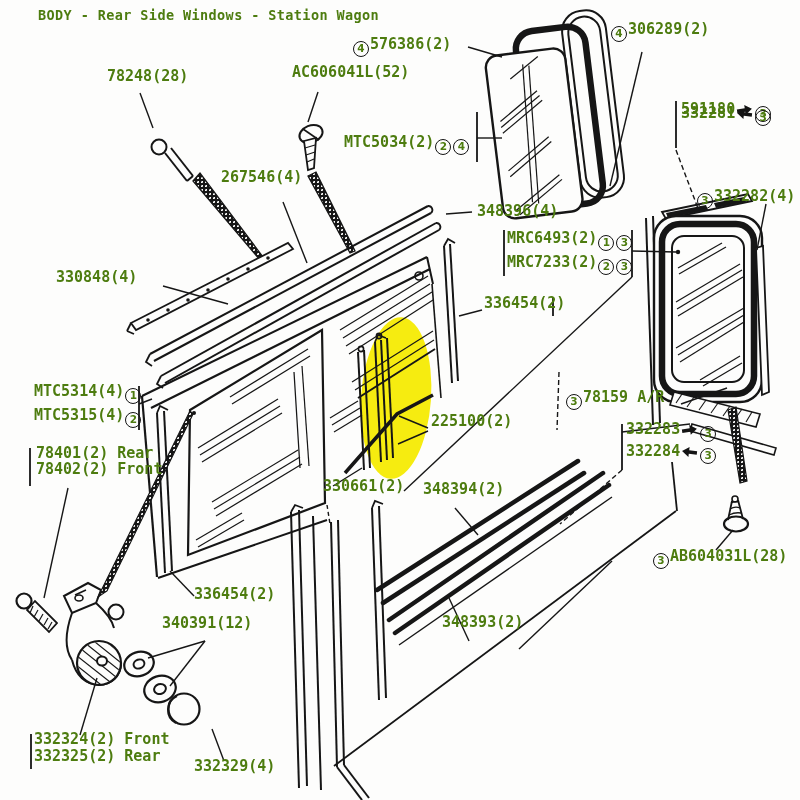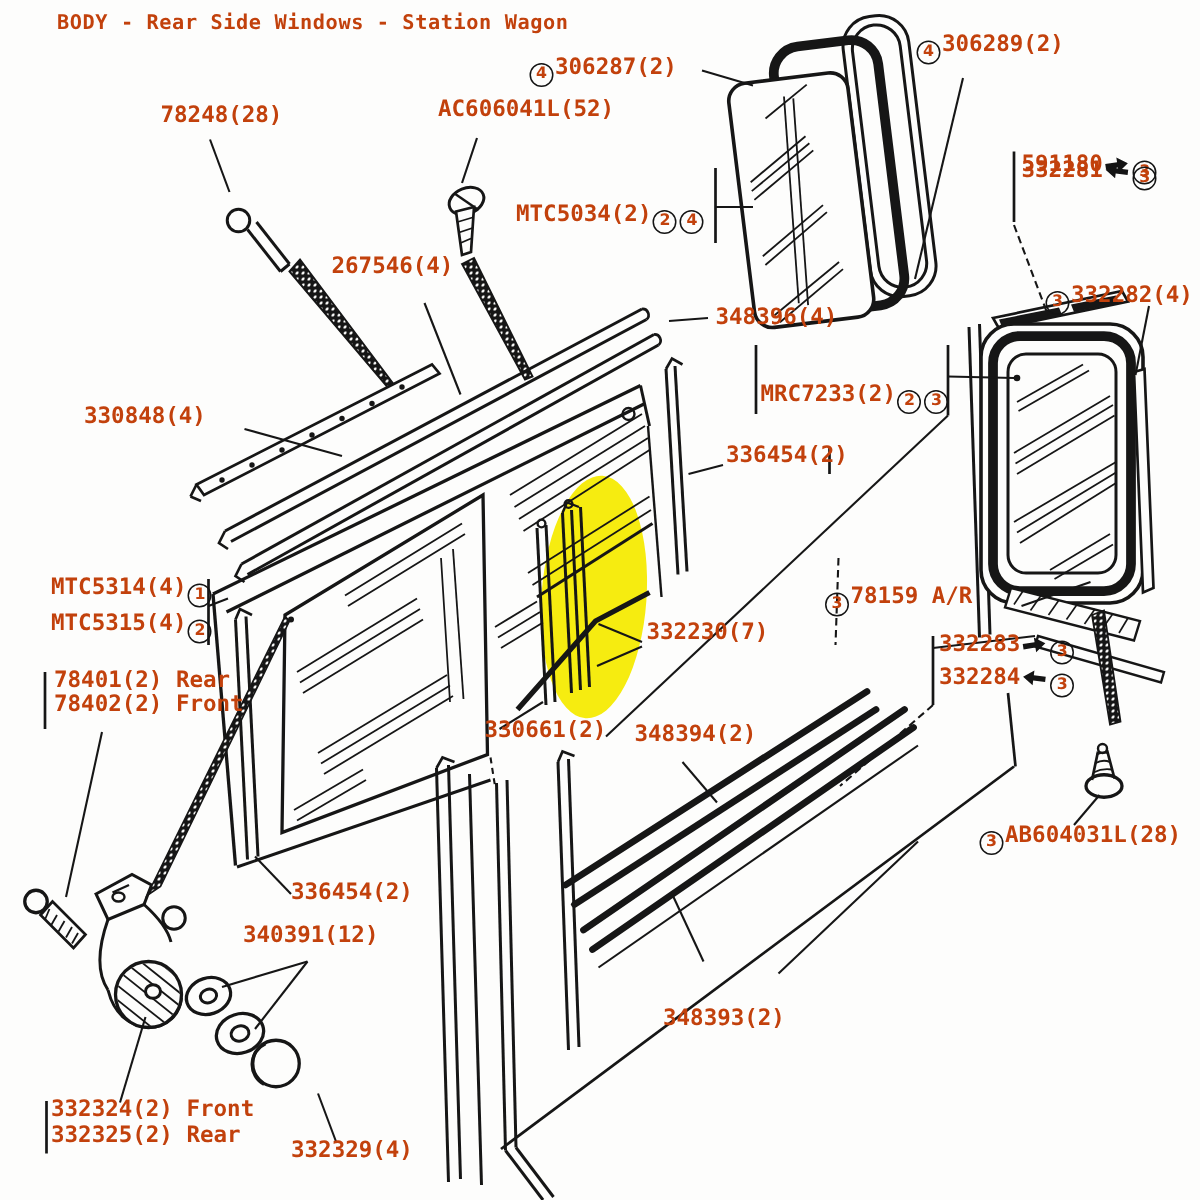--- a/index.html
+++ b/index.html
@@ -1,19 +1,19 @@
 <!DOCTYPE html>
 <html><head>
 <meta charset="utf-8">
 <style>
   html,body{margin:0;padding:0;background:#fff;}
   #stage{position:relative;width:800px;height:800px;background:#fdfdfc;overflow:hidden;
          font-family:"DejaVu Sans Mono",monospace;}
   #art{position:absolute;left:0;top:0;}
-  .lbl{position:absolute;font:bold 15px/16px "DejaVu Sans Mono",monospace;color:#c2410c;
+  .lbl{position:absolute;font:bold 15px/16px "DejaVu Sans Mono",monospace;color:#4d7c0f;
        white-space:nowrap;letter-spacing:0;}
   .title{font:bold 13.5px/15px "DejaVu Sans Mono",monospace;letter-spacing:.4px;}
   .cb{display:inline-flex;align-items:center;justify-content:center;
       width:14px;height:14px;border:1.9px solid #141414;border-radius:50%;
       font:bold 10.5px/11px "DejaVu Sans",sans-serif;vertical-align:-3px;margin:0 1px;}
   .arr{display:inline-block;vertical-align:-2px;margin:0 1px;}
   .arr.r svg{transform:rotate(-9deg);}
   .arr.l svg{transform:rotate(7deg);}
 </style>
 </head>
@@ -314,63 +314,64 @@
     <line x1="31" y1="734" x2="31" y2="769" stroke-width="1.8"></line>
     <line x1="212" y1="729" x2="224" y2="761"></line>
   </g>
 </svg>
 
 <div class="lbl title" style="left:38px;top:8px">BODY - Rear Side Windows - Station Wagon</div>
 
 <div class="lbl" style="left:107px;top:68px">78248(28)</div>
 <div class="lbl" style="left:292px;top:64px">AC606041L(52)</div>
 
-<div class="lbl" style="left:352px;top:36px"><span class="cb">4</span><span>306287(2)</span></div>
+<div class="lbl" style="left:352px;top:36px"><span class="cb">4</span><span>576386(2)</span></div>
 <div class="lbl" style="left:610px;top:21px"><span class="cb">4</span><span>306289(2)</span></div>
 
 <div class="lbl" style="left:344px;top:134px"><span>MTC5034(2)</span><span class="cb">2</span><span class="cb">4</span></div>
 
 <div class="lbl" style="left:681px;top:101px"><span>591180</span><span class="arr r"><svg width="17" height="12" viewBox="0 0 17 12">
           <path d="M1 4.2 h8 V1 L16 6 L9 11 V7.8 h-8 z" fill="#141414"></path>
         </svg></span><span class="cb">3</span></div>
 <div class="lbl" style="left:681px;top:105px"><span>332281</span><span class="arr l"><svg width="17" height="12" viewBox="0 0 17 12">
           <path d="M16 4.2 h-8 V1 L1 6 L8 11 V7.8 h8 z" fill="#141414"></path>
         </svg></span><span class="cb">3</span></div>
 
 <div class="lbl" style="left:221px;top:169px">267546(4)</div>
 <div class="lbl" style="left:477px;top:203px">348396(4)</div>
 <div class="lbl" style="left:696px;top:188px"><span class="cb">3</span><span>332282(4)</span></div>
 <div class="lbl" style="left:56px;top:269px">330848(4)</div>
 
+<div class="lbl" style="left:507px;top:230px"><span>MRC6493(2)</span><span class="cb">1</span><span class="cb">3</span></div>
 <div class="lbl" style="left:507px;top:254px"><span>MRC7233(2)</span><span class="cb">2</span><span class="cb">3</span></div>
 
 <div class="lbl" style="left:484px;top:295px">336454(2)</div>
 
 <div class="lbl" style="left:34px;top:383px"><span>MTC5314(4)</span><span class="cb">1</span></div>
 <div class="lbl" style="left:34px;top:407px"><span>MTC5315(4)</span><span class="cb">2</span></div>
 
-<div class="lbl" style="left:431px;top:413px">332230(7)</div>
-<div class="lbl" style="left:549px;top:389px"><span class="cb">3</span><span>78159 A/R</span></div>
+<div class="lbl" style="left:431px;top:413px">225100(2)</div>
+<div class="lbl" style="left:565px;top:389px"><span class="cb">3</span><span>78159 A/R</span></div>
 
 <div class="lbl" style="left:36px;top:445px">78401(2) Rear</div>
 <div class="lbl" style="left:36px;top:461px">78402(2) Front</div>
 
 <div class="lbl" style="left:626px;top:421px"><span>332283</span><span class="arr r"><svg width="17" height="12" viewBox="0 0 17 12">
           <path d="M1 4.2 h8 V1 L16 6 L9 11 V7.8 h-8 z" fill="#141414"></path>
         </svg></span><span class="cb">3</span></div>
 <div class="lbl" style="left:626px;top:443px"><span>332284</span><span class="arr l"><svg width="17" height="12" viewBox="0 0 17 12">
           <path d="M16 4.2 h-8 V1 L1 6 L8 11 V7.8 h8 z" fill="#141414"></path>
         </svg></span><span class="cb">3</span></div>
 
 <div class="lbl" style="left:323px;top:478px">330661(2)</div>
 <div class="lbl" style="left:423px;top:481px">348394(2)</div>
 
 <div class="lbl" style="left:652px;top:548px"><span class="cb">3</span><span>AB604031L(28)</span></div>
 
 <div class="lbl" style="left:194px;top:586px">336454(2)</div>
 <div class="lbl" style="left:162px;top:615px">340391(12)</div>
-<div class="lbl" style="left:442px;top:670px">348393(2)</div>
+<div class="lbl" style="left:442px;top:614px">348393(2)</div>
 
 <div class="lbl" style="left:34px;top:731px">332324(2) Front</div>
 <div class="lbl" style="left:34px;top:748px">332325(2) Rear</div>
 <div class="lbl" style="left:194px;top:758px">332329(4)</div>
 
 </div>
 
 </body></html>

